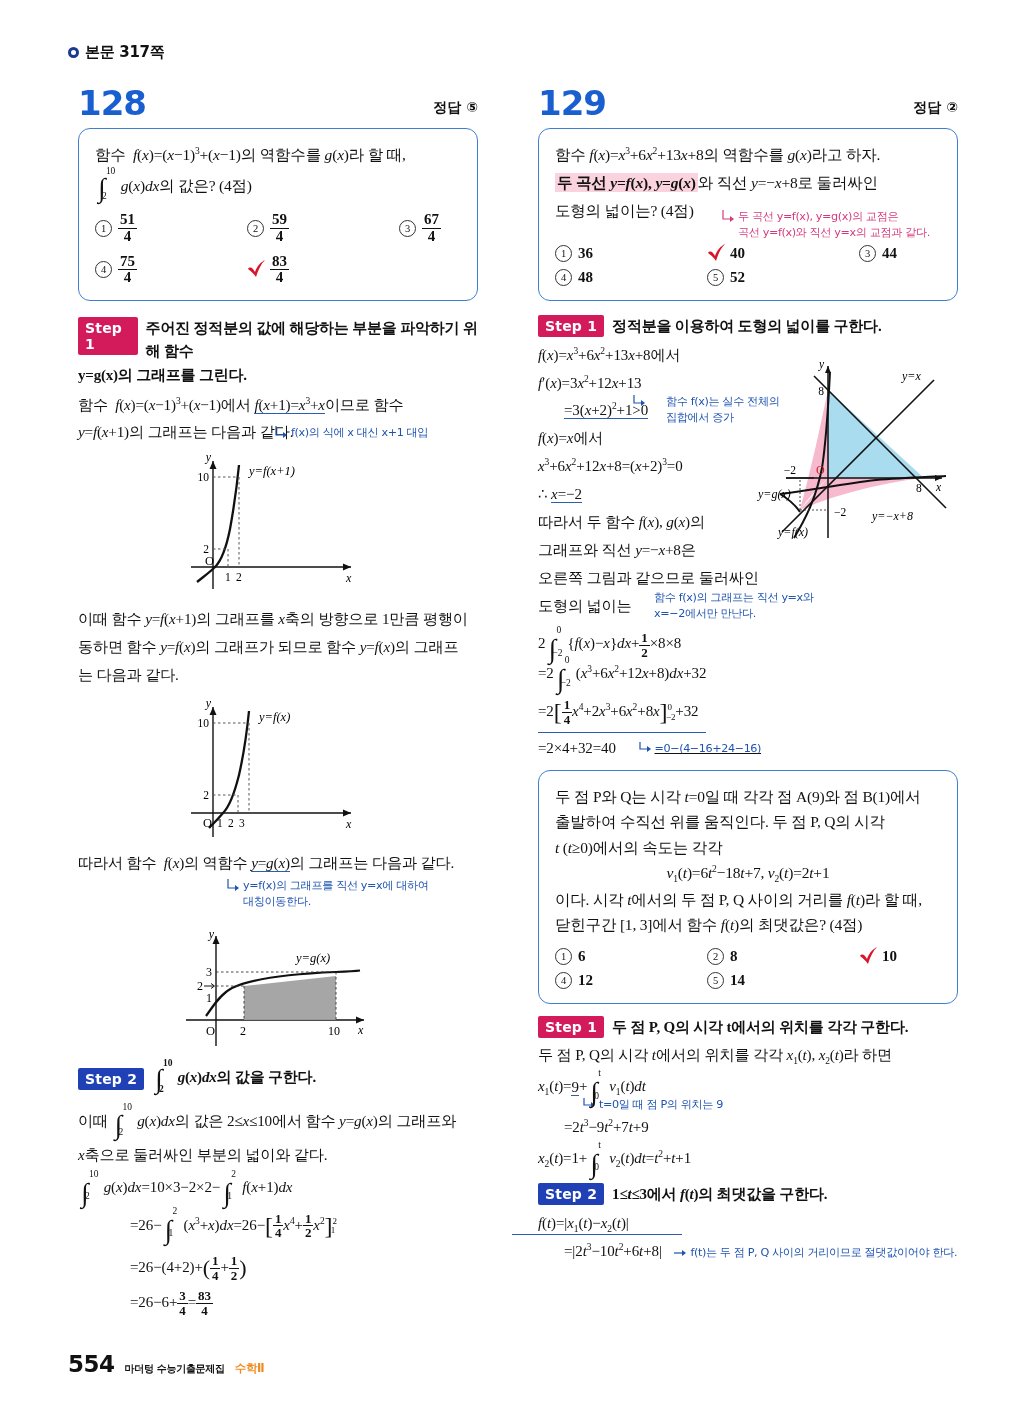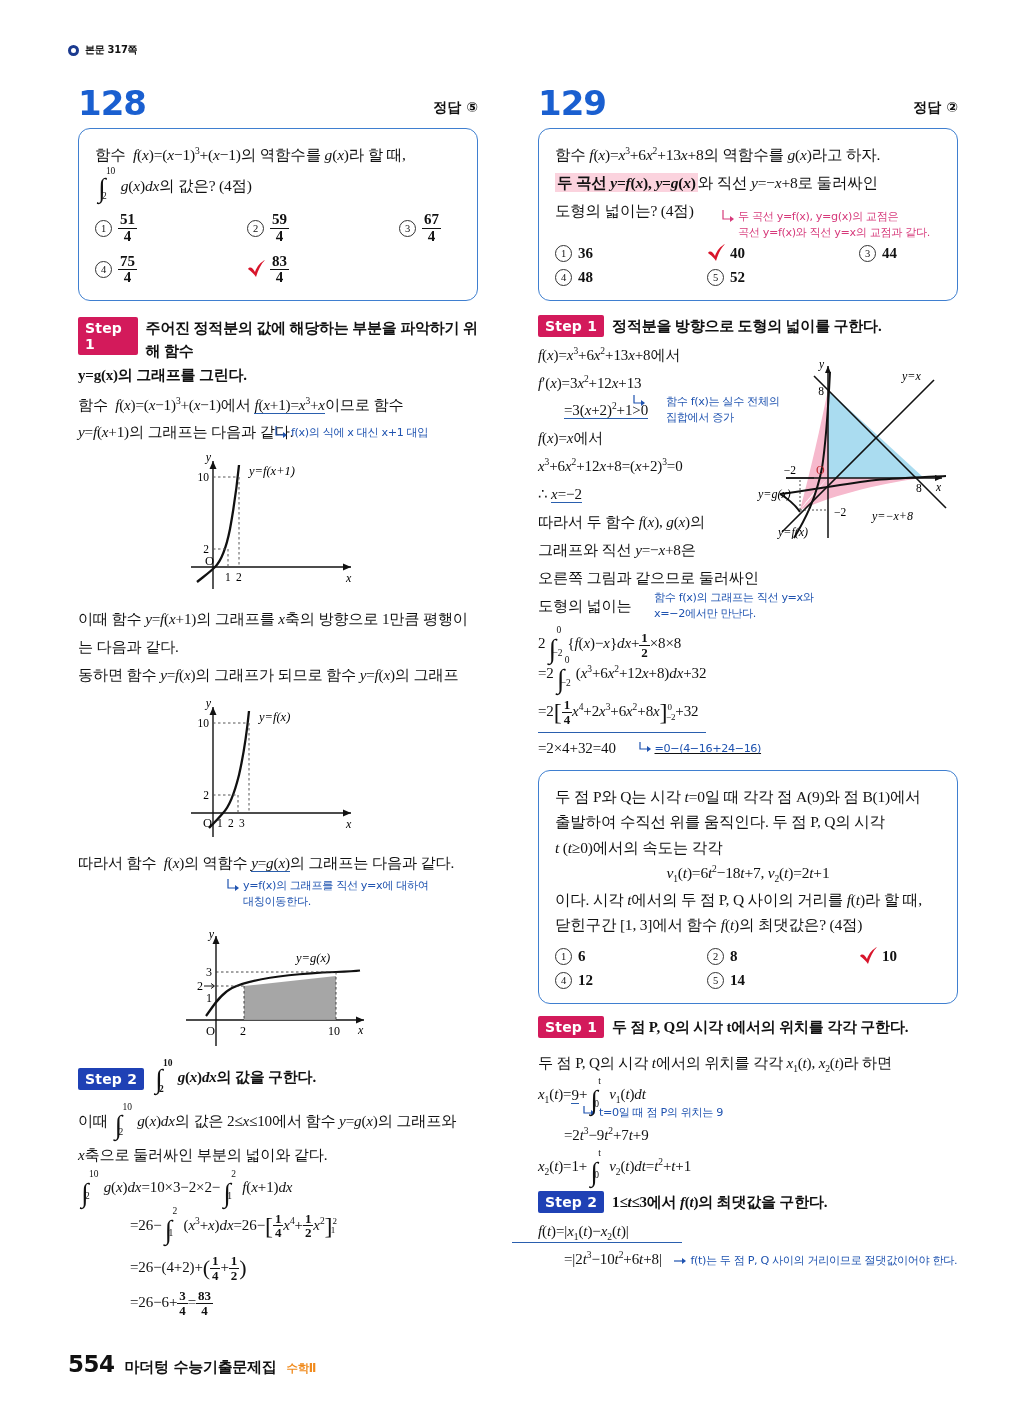--- a/index.html
+++ b/index.html
@@ -15,21 +15,21 @@
   .page { position:relative; width:1018px; height:1420px; }
 
   
   .hdr { position:absolute; left:68px; top:43px; display:flex; align-items:center; gap:6px; }
   .hdr .ring {
     width:11px; height:11px; border-radius:50%;
     border:3px solid #1b3a8f; background:#fff;
   }
   .hdr .htxt {
     font-family:"DejaVu Sans", sans-serif;
-    font-weight:bold; font-size:10px; color:#111; letter-spacing:-0.3px;
+    font-weight:bold; font-size:15px; color:#111; letter-spacing:-0.3px;
   }
 
   
   .col { position:absolute; top:78px; width:400px; }
   .col-l { left:78px; }
   .col-r { left:538px; width:420px; }
 
   
   .pnum-row { display:flex; align-items:flex-end; justify-content:space-between; height:42px; }
   .pnum {
@@ -109,21 +109,21 @@
   .intg { display:inline-block; position:relative; vertical-align:middle; width:22px; height:30px; }
   .intg .sym { position:absolute; left:3px; top:-5px; font-size:27px; font-family:"Liberation Serif", serif; font-style:italic; }
   .intg .up { position:absolute; left:11px; top:-8px; font-size:9.5px; }
   .intg .lo { position:absolute; left:7px; bottom:-2px; font-size:9.5px; }
   .sup { font-size:9.5px; vertical-align:super; }
   .sub { font-size:9.5px; vertical-align:sub; }
 
   
   .footer { position:absolute; left:68px; bottom:43px; display:flex; align-items:baseline; gap:10px;}
   .fpage { font-family:"DejaVu Sans", sans-serif; font-size:23px; font-weight:bold; color:#111; letter-spacing:-0.5px;}
-  .fname { font-family:"DejaVu Sans", sans-serif; font-size:15px; font-weight:bold; color:#111; letter-spacing:-0.3px;}
+  .fname { font-family:"DejaVu Sans", sans-serif; font-size:10px; font-weight:bold; color:#111; letter-spacing:-0.3px;}
   .fsub { font-family:"DejaVu Sans", sans-serif; font-size:11.5px; font-weight:bold; color:#f08a1c; letter-spacing:-0.3px;}
 </style>
 </head>
 <body>
 
 <div class="page">
 
   <div class="hdr">
     <span class="ring"></span>
     <span class="htxt">본문 317쪽</span>
@@ -230,24 +230,24 @@
       <text x="22" y="116" font-size="12.5" font-family="Liberation Serif, serif">O</text>
       <text x="42" y="132" font-size="11.5" font-family="Liberation Serif, serif">1</text>
       <text x="53" y="132" font-size="11.5" font-family="Liberation Serif, serif">2</text>
       <text x="66" y="26" font-size="12.5" font-family="Liberation Serif, serif" font-style="italic">y=f(x+1)</text>
     </svg>
 
     <div class="btxt" style="margin-top:8px;">
       이때 함수 <span class="mth">y</span>=<span class="mth">f</span>(<span class="mth">x</span>+1)의 그래프를 <span class="mth">x</span>축의 방향으로 1만큼 평행이
     </div>
     <div class="btxt">
+      동하면 함수 <span class="mth">y</span>=<span class="mth">f</span>(<span class="mth">x</span>)의 그래프가 되므로 함수 <span class="mth">y</span>=<span class="mth">f</span>(<span class="mth">x</span>)의 그래프
+    </div>
+    <div class="btxt">
       는 다음과 같다.
-    </div>
-    <div class="btxt">
-      동하면 함수 <span class="mth">y</span>=<span class="mth">f</span>(<span class="mth">x</span>)의 그래프가 되므로 함수 <span class="mth">y</span>=<span class="mth">f</span>(<span class="mth">x</span>)의 그래프
     </div>
 
     <svg class="graph" width="190" height="150" viewBox="0 0 190 150">
       <line x1="30" y1="12" x2="30" y2="142" stroke="#111" stroke-width="1.4"></line>
       <line x1="8" y1="118" x2="168" y2="118" stroke="#111" stroke-width="1.4"></line>
       <path d="M168 118 L160 114.5 L160 121.5 Z" fill="#111"></path>
       <path d="M30 12 L26.5 20 L33.5 20 Z" fill="#111"></path>
       <path d="M26 133 C31 128, 35 124, 40 118 C46 112, 51 100, 56 80 C61 58, 64 36, 66 16" stroke="#111" stroke-width="2.3" fill="none"></path>
       <line x1="30" y1="28" x2="66" y2="28" stroke="#555" stroke-width="1" stroke-dasharray="2.5,2.5"></line>
       <line x1="66" y1="28" x2="66" y2="118" stroke="#555" stroke-width="1" stroke-dasharray="2.5,2.5"></line>
@@ -390,21 +390,21 @@
           <div class="ch c2">
             <span class="cnum">5</span>
             <span style="font-weight:bold;">52</span>
           </div>
         </div>
       </div>
     </div>
 
     <div class="steprow" style="margin-top:14px;">
       <span class="step s1">Step 1</span>
-      <span class="steptxt">정적분을 방향으로 도형의 넓이를 구한다.</span>
+      <span class="steptxt">정적분을 이용하여 도형의 넓이를 구한다.</span>
     </div>
 
     <div style="position:relative;">
 
       <div style="width:228px;">
         <div class="eq" style="margin-top:4px;">
           <span class="mth">f</span>(<span class="mth">x</span>)=<span class="mth">x</span><span class="sup">3</span>+6<span class="mth">x</span><span class="sup">2</span>+13<span class="mth">x</span>+8에서
         </div>
         <div class="eq">
           <span class="mth">f</span>′(<span class="mth">x</span>)=3<span class="mth">x</span><span class="sup">2</span>+12<span class="mth">x</span>+13
@@ -564,21 +564,21 @@
           </div>
         </div>
       </div>
     </div>
 
     <div class="steprow" style="margin-top:12px;">
       <span class="step s1">Step 1</span>
       <span class="steptxt">두 점 P, Q의 시각 t에서의 위치를 각각 구한다.</span>
     </div>
 
-    <div class="btxt" style="margin-top:12px;">
+    <div class="btxt" style="margin-top:4px;">
       두 점 P, Q의 시각 <span class="mth">t</span>에서의 위치를 각각 <span class="mth">x</span><span class="sub">1</span>(<span class="mth">t</span>), <span class="mth">x</span><span class="sub">2</span>(<span class="mth">t</span>)라 하면
     </div>
 
     <div class="eq" style="margin-top:4px;">
       <span class="mth">x</span><span class="sub">1</span>(<span class="mth">t</span>)=<span style="border-bottom:1.3px solid #2a5fae;">9</span>+<span class="intg"><span class="sym">∫</span><span class="up">t</span><span class="lo">0</span></span><span class="mth">v</span><span class="sub">1</span>(<span class="mth">t</span>)<span class="mth">dt</span>
     </div>
     <div style="margin-left:44px; margin-top:-6px; display:flex; align-items:flex-start; gap:3px;">
       <svg width="14" height="14" viewBox="0 0 14 14">
         <path d="M2 1 L2 8 L10 8" stroke="#1f53b0" stroke-width="1.2" fill="none"></path>
         <path d="M9 5 L13 8 L9 11 Z" fill="#1f53b0"></path>

